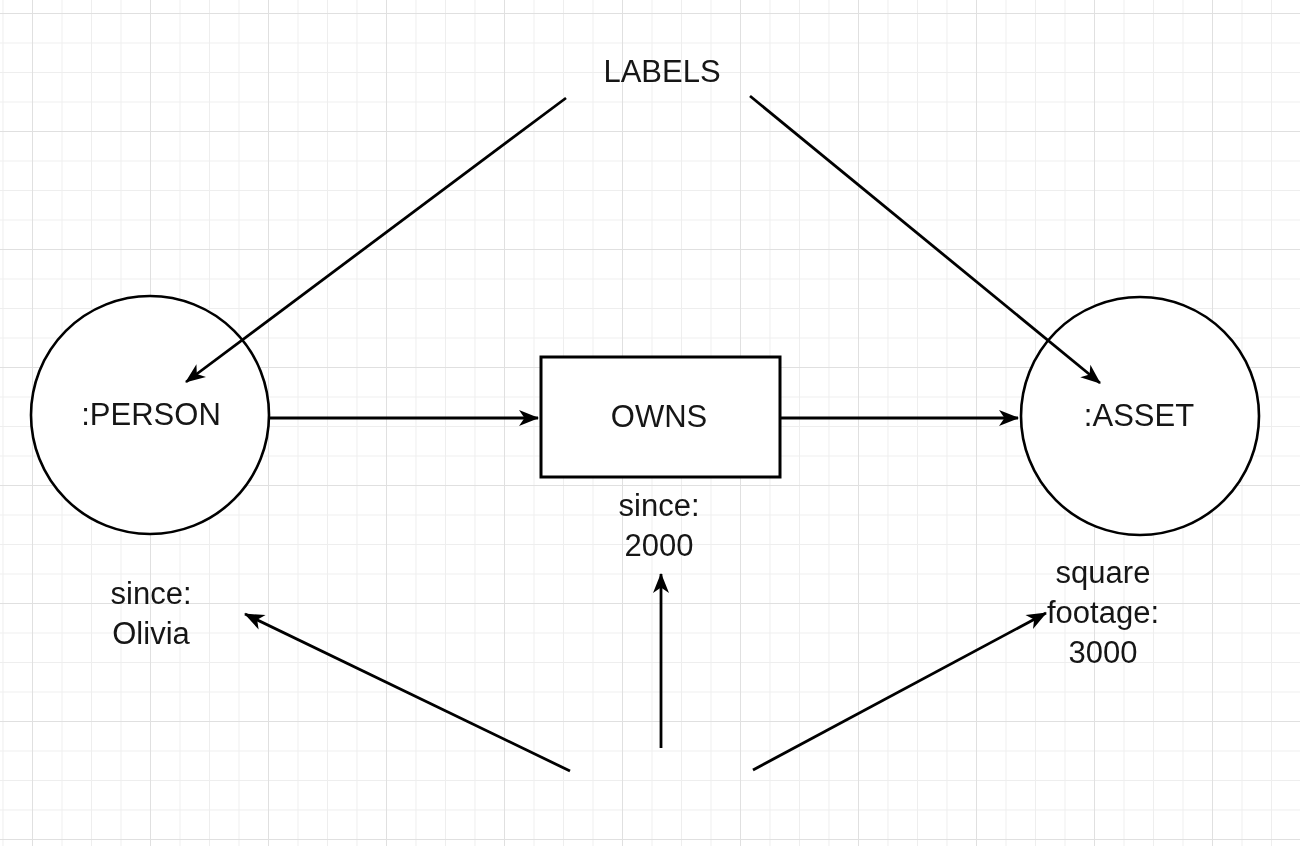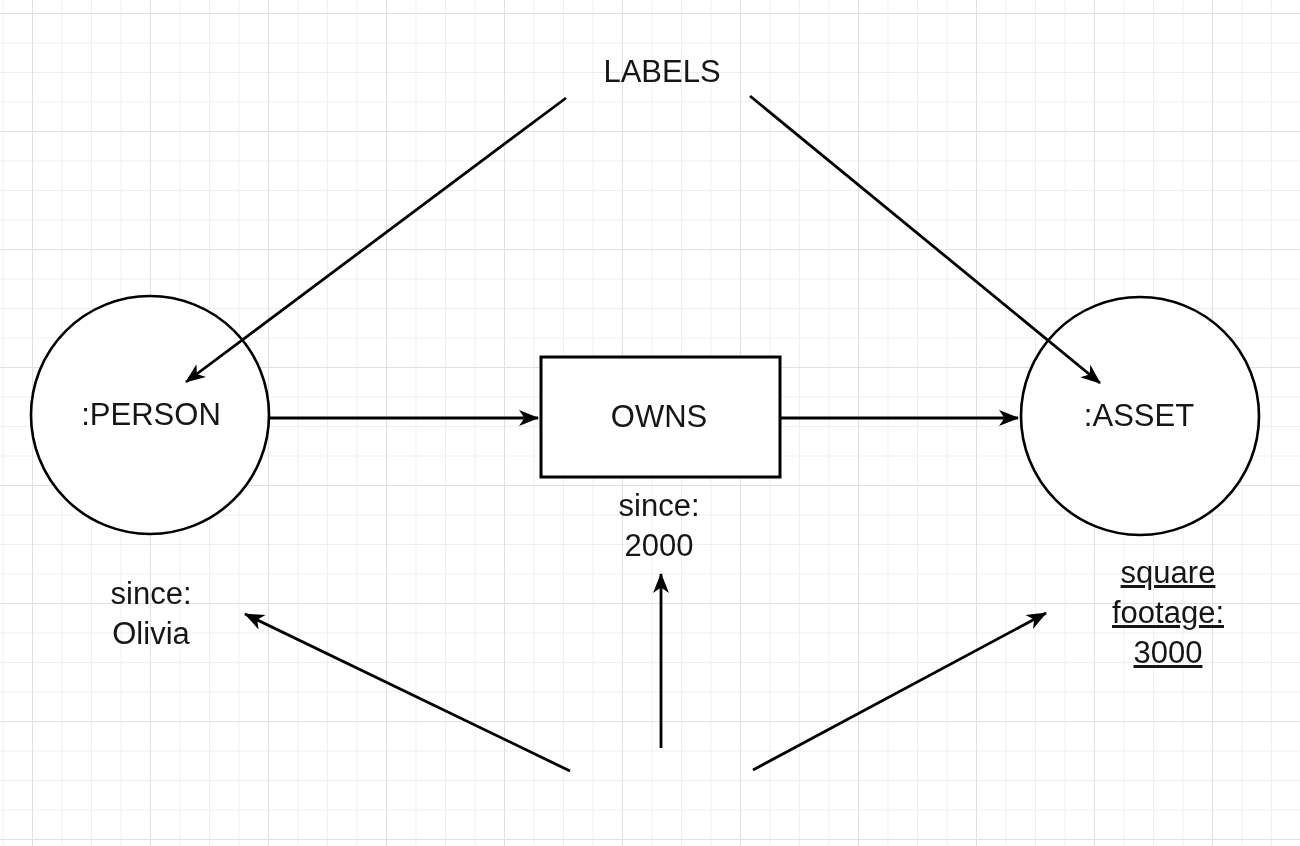--- a/index.html
+++ b/index.html
@@ -77,18 +77,18 @@
   <div class="txt" style="left:659px; top:417px;text-align:right;">OWNS</div>
 
   <div class="txt" style="left:1139px; top:416px;">:ASSET</div>
 
   <div class="txt" style="left:151px; top:614px;">since:
 Olivia</div>
 
   <div class="txt" style="left:659px; top:526px;">since:
 2000</div>
 
-  <div class="txt" style="left:1168px; top:613px;text-decoration:underline;">square
+  <div class="txt" style="left:1103px; top:613px;">square
 footage:
 3000</div>
 
 
 </div>
 
 </body></html>

